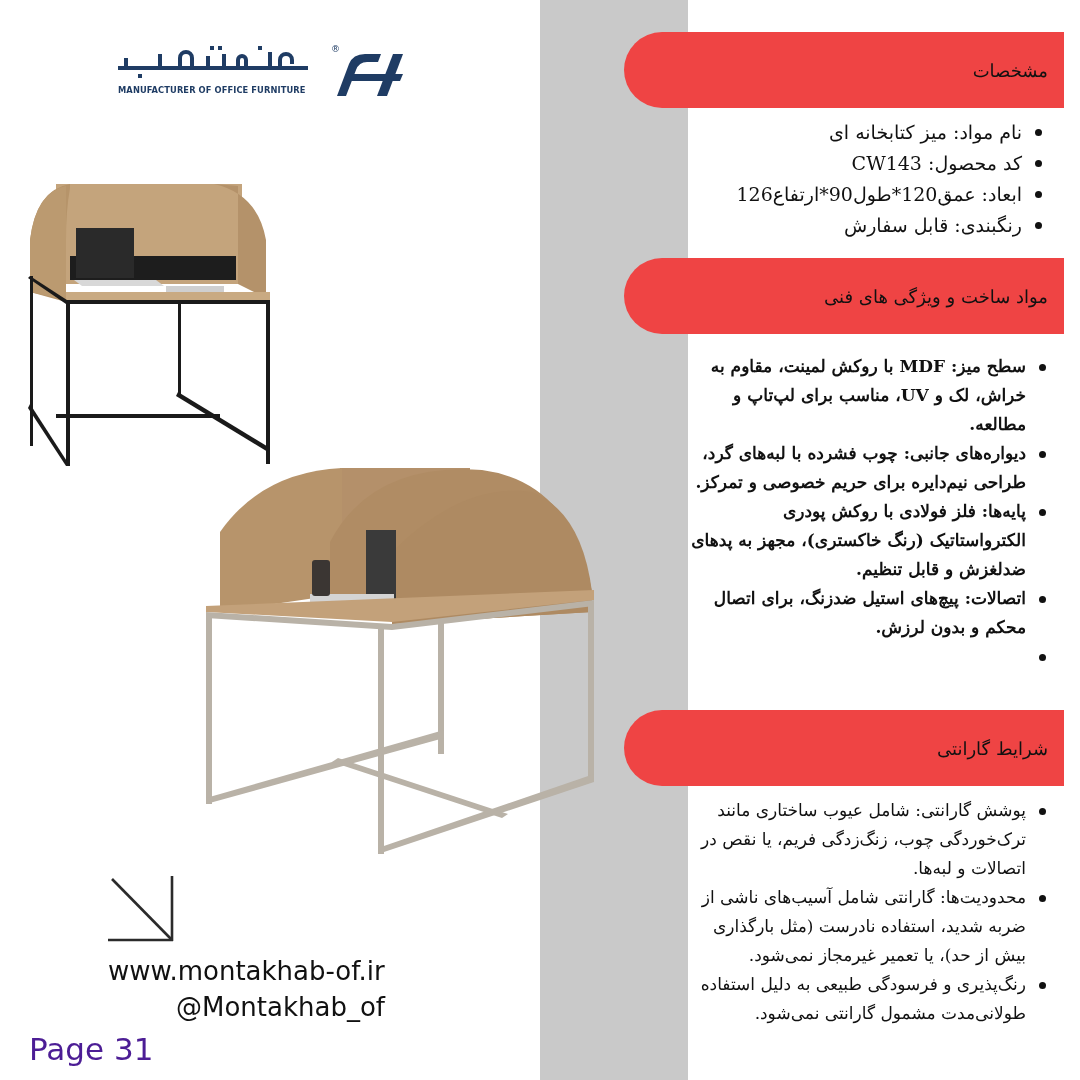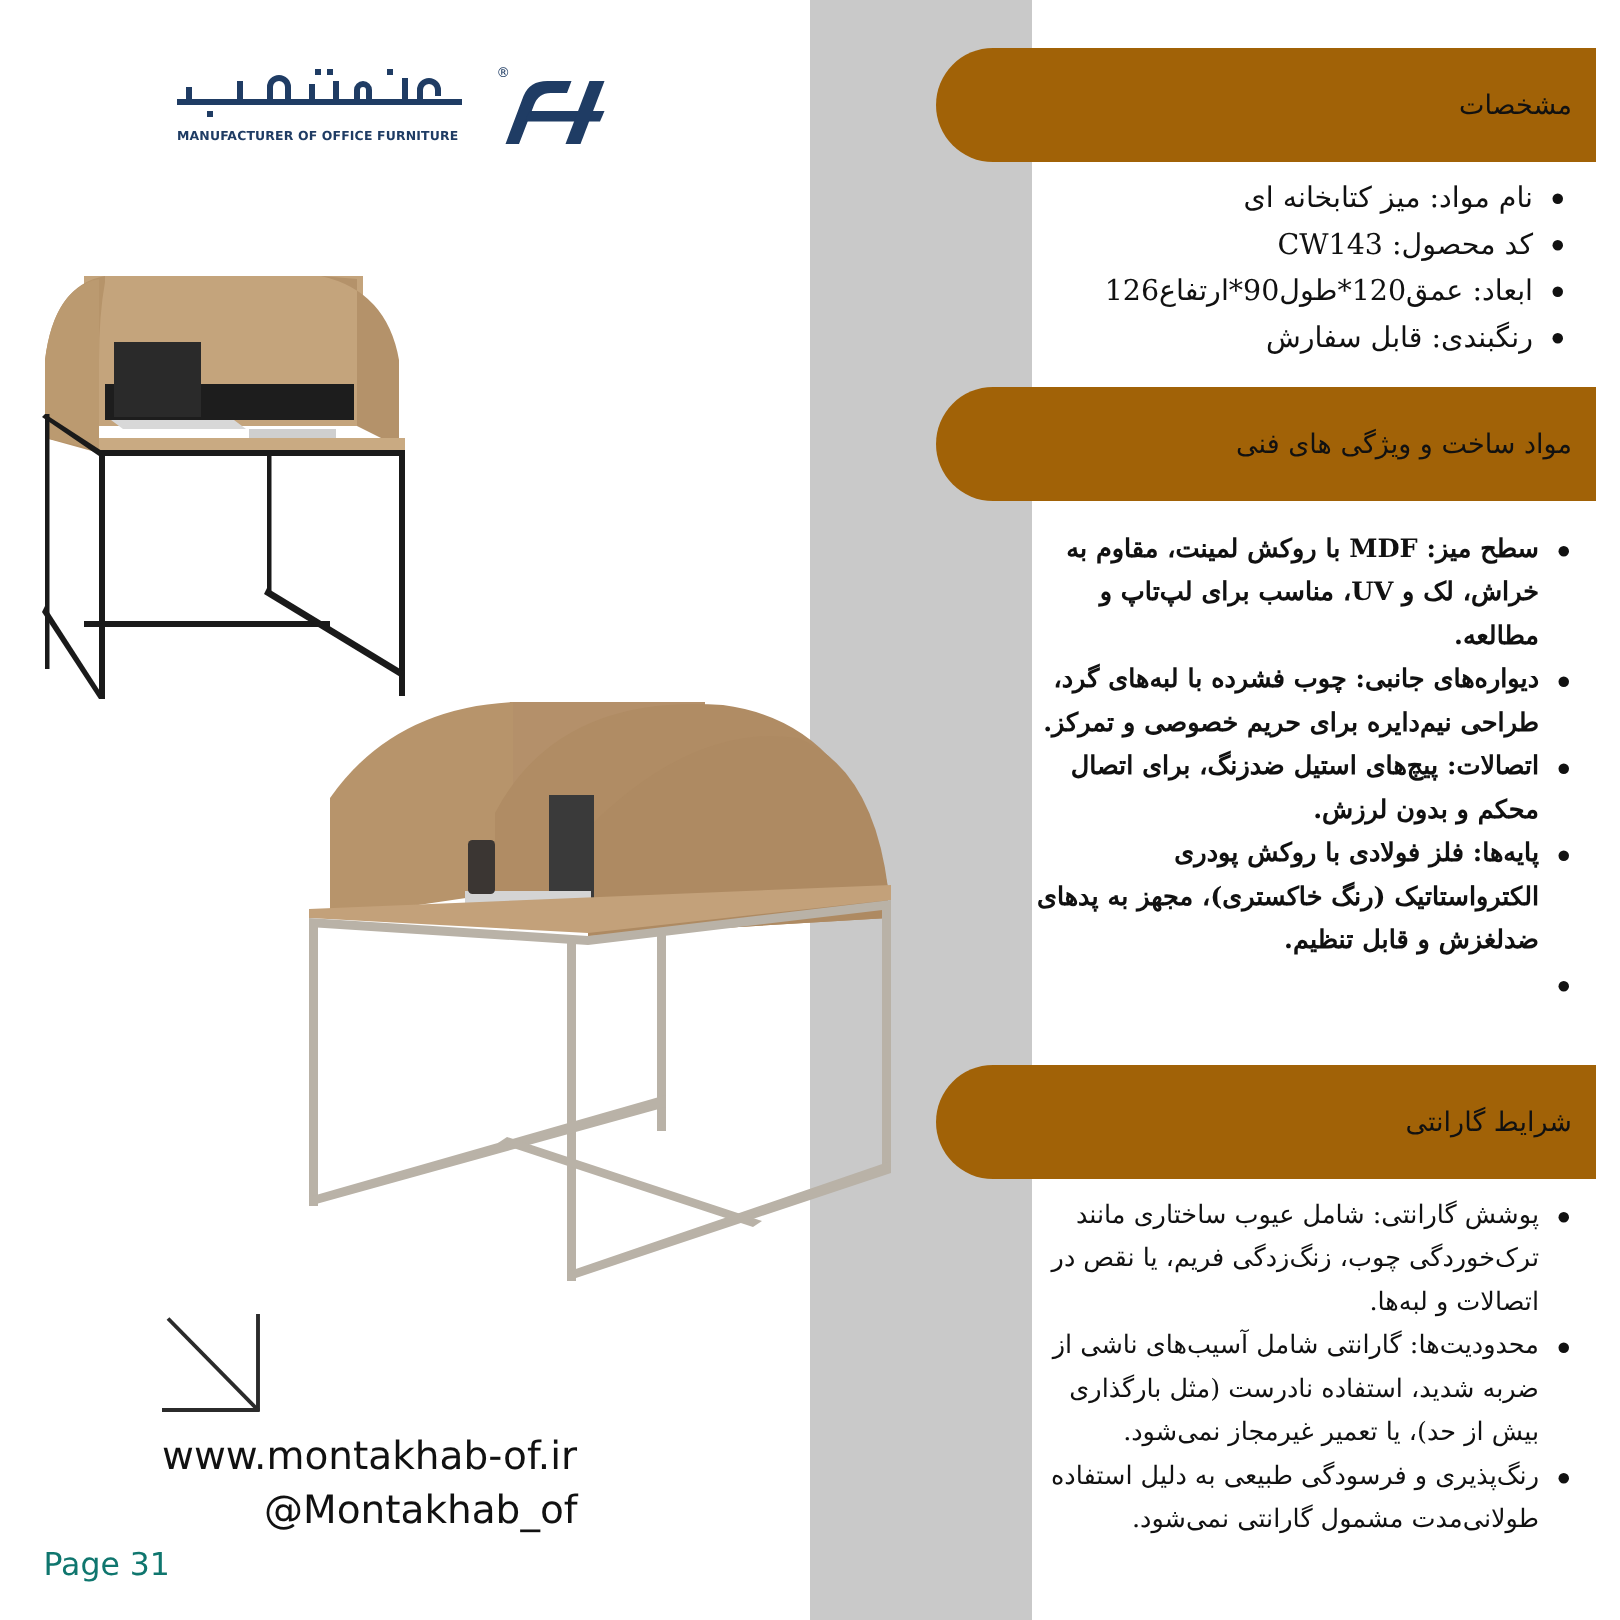--- a/index.html
+++ b/index.html
@@ -3,21 +3,21 @@
 <meta charset="utf-8">
 <style>
   * { box-sizing: border-box; margin: 0; padding: 0; }
   html, body { width: 1080px; height: 1080px; background: #ffffff; overflow: hidden; }
   body { position: relative; font-family: "DejaVu Serif", serif; color: #111; }
 
   .gray-band { position: absolute; left: 540px; top: 0; width: 148px; height: 1080px; background: #c9c9c9; }
 
   .section-pill {
     position: absolute; left: 624px; width: 440px; height: 76px;
-    background: #a16207; border-radius: 38px 0 0 38px;
+    background: #ef4444; border-radius: 38px 0 0 38px;
     display: flex; align-items: center; justify-content: flex-end; padding-right: 16px;
   }
   .section-pill .title { font-family: "DejaVu Serif", serif; font-size: 18px; direction: rtl; color: #111; }
 
   .list { position: absolute; direction: rtl; list-style: none; font-family: "DejaVu Serif", serif; color: #111; }
   .list li { position: relative; padding-right: 22px; font-size: 17px; line-height: 29px; }
   .list li::before { content: ""; position: absolute; right: 2px; top: 12px; width: 7px; height: 7px; border-radius: 50%; background: #111; }
   .list.specs li { font-size: 19px; line-height: 31px; }
   .list.specs li::before { top: 12px; }
 
@@ -26,21 +26,21 @@
   .logo .fa-word { position: absolute; left: 0; top: 0; width: 190px; height: 36px; }
   .logo .tagline { position: absolute; left: 0; top: 41px; font-family: "DejaVu Sans", sans-serif; font-size: 8.3px; font-weight: bold; color: #1f3c64; letter-spacing: 0.1px; white-space: nowrap; }
   .logo .mark { position: absolute; left: 205px; top: 6px; width: 90px; height: 46px; }
   .logo .reg { position: absolute; left: 213px; top: 0px; font-size: 9px; color: #1f3c64; font-family: "DejaVu Sans", sans-serif; }
 
   .product-img { position: absolute; }
 
   .arrow-icon { position: absolute; left: 106px; top: 874px; width: 70px; height: 70px; }
 
   .footer-link { position: absolute; font-family: "DejaVu Sans", sans-serif; color: #111; font-size: 26px; white-space: nowrap; }
-  .page-label { position: absolute; left: 29px; top: 1031px; font-family: "DejaVu Sans", sans-serif; font-size: 21px; color: #0f766e; }
+  .page-label { position: absolute; left: 29px; top: 1031px; font-family: "DejaVu Sans", sans-serif; font-size: 31px; color: #4c1d95; }
 </style>
 </head>
 <body>
 
 <div class="gray-band"></div>
 
 <div class="logo">
   <svg class="fa-word" viewBox="0 0 190 36">
     <g fill="#1f3c64">
       <rect x="0" y="22" width="190" height="4"></rect>
@@ -138,22 +138,22 @@
   <li>ابعاد: عمق120*طول90*ارتفاع126</li>
   <li>رنگبندی: قابل سفارش</li>
 </ul>
 
 <div class="section-pill" style="top:258px;">
   <span class="title">مواد ساخت و ویژگی های فنی</span>
 </div>
 <ul class="list" style="right:32px; top:352px; width:360px;font-weight:bold;">
   <li>سطح میز: MDF با روکش لمینت، مقاوم به خراش، لک و UV، مناسب برای لپ‌تاپ و مطالعه.</li>
   <li>دیواره‌های جانبی: چوب فشرده با لبه‌های گرد، طراحی نیم‌دایره برای حریم خصوصی و تمرکز.</li>
+  <li>پایه‌ها: فلز فولادی با روکش پودری الکترواستاتیک (رنگ خاکستری)، مجهز به پدهای ضدلغزش و قابل تنظیم.</li>
   <li>اتصالات: پیچ‌های استیل ضدزنگ، برای اتصال محکم و بدون لرزش.</li>
-  <li>پایه‌ها: فلز فولادی با روکش پودری الکترواستاتیک (رنگ خاکستری)، مجهز به پدهای ضدلغزش و قابل تنظیم.</li>
   <li style="min-height:44px; line-height:44px;"></li>
 </ul>
 
 <div class="section-pill" style="top:710px;">
   <span class="title">شرایط گارانتی</span>
 </div>
 <ul class="list" style="right:32px; top:796px; width:362px;">
   <li>پوشش گارانتی: شامل عیوب ساختاری مانند ترک‌خوردگی چوب، زنگ‌زدگی فریم، یا نقص در اتصالات و لبه‌ها.</li>
   <li>محدودیت‌ها: گارانتی شامل آسیب‌های ناشی از ضربه شدید، استفاده نادرست (مثل بارگذاری بیش از حد)، یا تعمیر غیرمجاز نمی‌شود.</li>
   <li>رنگ‌پذیری و فرسودگی طبیعی به دلیل استفاده طولانی‌مدت مشمول گارانتی نمی‌شود.</li>

